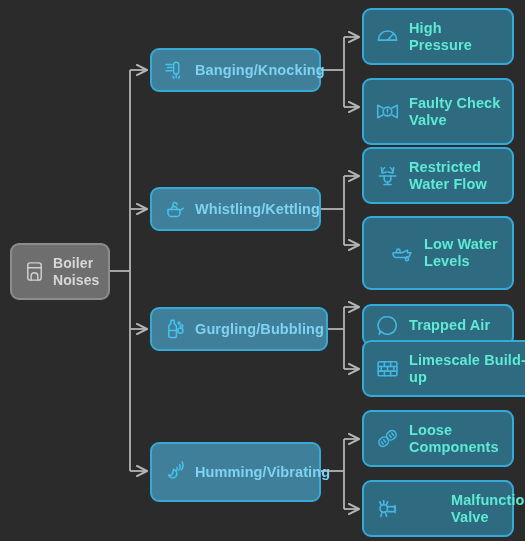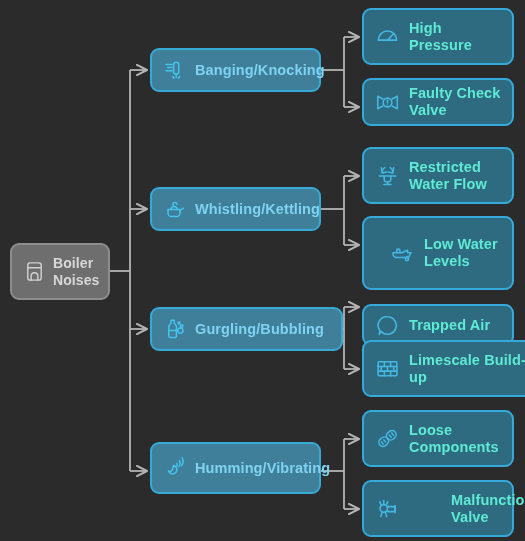--- a/index.html
+++ b/index.html
@@ -149,21 +149,21 @@
   <div class="node n-leaf" style="left:362px; top:8px; width:152px; height:57px; padding:0 6px 0 9px;">
     <span class="ico" style="width:28px;height:28px;margin-right:8px;">
       <svg viewBox="0 0 24 24" width="25" height="25" fill="none" stroke="#45b7e2" stroke-width="1.5" stroke-linecap="round" stroke-linejoin="round">
         <path d="M3.2 15.5 a8.8 8.8 0 0 1 17.6 0 z"></path>
         <line x1="12" y1="15.5" x2="17.6" y2="9.6"></line>
       </svg>
     </span>
     <span class="lbl">High Pressure</span>
   </div>
 
-  <div class="node n-leaf" style="left:362px; top:78px; width:152px; height:48px; padding:0 6px 0 9px;">
+  <div class="node n-leaf" style="left:362px; top:78px; width:152px; height:67px; padding:0 6px 0 9px;">
     <span class="ico" style="width:28px;height:28px;margin-right:8px;">
       <svg viewBox="0 0 24 24" width="25" height="25" fill="none" stroke="#45b7e2" stroke-width="1.5" stroke-linecap="round" stroke-linejoin="round">
         <circle cx="12" cy="12" r="4.2"></circle>
         <line x1="12" y1="9.8" x2="12" y2="12.4"></line>
         <circle cx="12" cy="14.2" r="0.55" fill="#45b7e2" stroke="none"></circle>
         <path d="M7.6 8.6 L2.6 6 v12 l5 -2.6"></path>
         <path d="M16.4 8.6 L21.4 6 v12 l-5 -2.6"></path>
       </svg>
     </span>
     <span class="lbl">Faulty Check Valve</span>
@@ -201,21 +201,21 @@
     <span class="ico" style="width:28px;height:28px;margin-right:8px;">
       <svg viewBox="0 0 24 24" width="25" height="25" fill="none" stroke="#45b7e2" stroke-width="1.5" stroke-linecap="round" stroke-linejoin="round">
         <path d="M3 11.2 h8.4 l5.4 -2.4 v2.4 h3.4 l-2.4 4.6 H6.2 A3.2 3.2 0 0 1 3 12.6 z"></path>
         <path d="M6.4 11.2 V9.4 a1.6 1.6 0 0 1 3.2 0 v1.8"></path>
         <path d="M17.7 17.5 a1.45 1.45 0 1 1 -2.9 0 c0 -0.9 1.45 -2.5 1.45 -2.5 s1.45 1.6 1.45 2.5 z"></path>
       </svg>
     </span>
     <span class="lbl">Low Water Levels</span>
   </div>
 
-  <div class="node n-branch" style="left:150px; top:307px; width:193px; height:44px; padding:0 8px 0 10px;">
+  <div class="node n-branch" style="left:150px; top:307px; width:178px; height:44px; padding:0 8px 0 10px;">
     <span class="ico" style="width:26px;height:26px;margin-right:7px;">
       <svg viewBox="0 0 24 24" width="24" height="24" fill="none" stroke="#46c3ee" stroke-width="1.5" stroke-linecap="round" stroke-linejoin="round">
         <path d="M8 3.2 h3.2 v3 l2.2 2.8 v10 a1.6 1.6 0 0 1 -1.6 1.6 H7.4 a1.6 1.6 0 0 1 -1.6 -1.6 V9 l2.2 -2.8 z"></path>
         <line x1="5.8" y1="13.4" x2="13.4" y2="13.4"></line>
         <circle cx="17.4" cy="13.6" r="2.6"></circle>
         <circle cx="18.6" cy="9" r="1.3"></circle>
         <circle cx="16" cy="6" r="0.9"></circle>
       </svg>
     </span>
     <span class="lbl">Gurgling/Bubbling</span>
@@ -241,21 +241,21 @@
         <line x1="6" y1="10" x2="6" y2="14.5"></line>
         <line x1="12" y1="10" x2="12" y2="14.5"></line>
         <line x1="18" y1="10" x2="18" y2="14.5"></line>
         <line x1="9" y1="14.5" x2="9" y2="19"></line>
         <line x1="15" y1="14.5" x2="15" y2="19"></line>
       </svg>
     </span>
     <span class="lbl">Limescale Build-up</span>
   </div>
 
-  <div class="node n-branch" style="left:150px; top:442px; width:171px; height:52px; padding:0 0 0 10px;">
+  <div class="node n-branch" style="left:150px; top:442px; width:171px; height:60px; padding:0 0 0 10px;">
     <span class="ico" style="width:26px;height:26px;margin-right:7px;">
       <svg viewBox="0 0 24 24" width="24" height="24" fill="none" stroke="#46c3ee" stroke-width="1.5" stroke-linecap="round" stroke-linejoin="round">
         <path d="M10.6 9.4 a4.3 4.3 0 1 1 -5.1 5.6 c1.3 0.6 2.9 0.2 3.7 -0.9 0.9 -1.2 0.8 -3.2 1.4 -4.7 z"></path>
         <path d="M13.2 11 a3.4 3.4 0 0 0 0.7 -3.6"></path>
         <path d="M15.9 10.4 a5.6 5.6 0 0 0 0.6 -5.8"></path>
         <path d="M18.6 9.8 a7.9 7.9 0 0 0 0.5 -8"></path>
       </svg>
     </span>
     <span class="lbl">Humming/Vibrating</span>
   </div>

